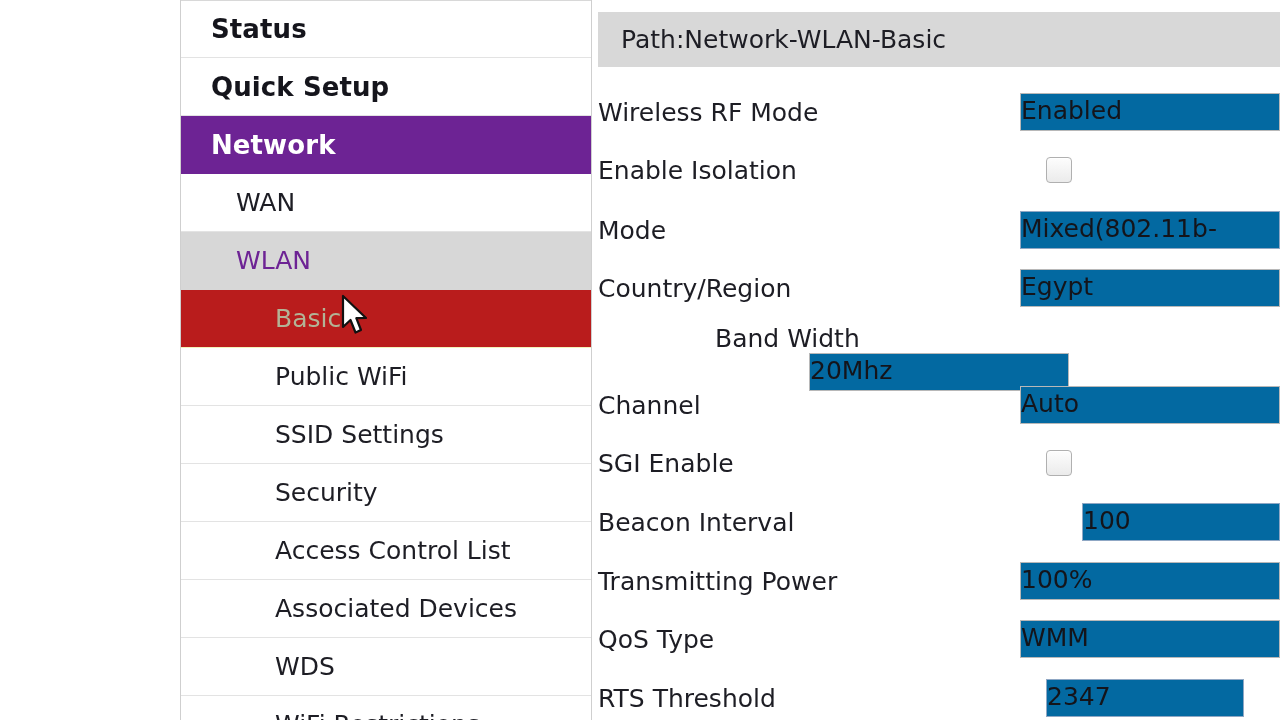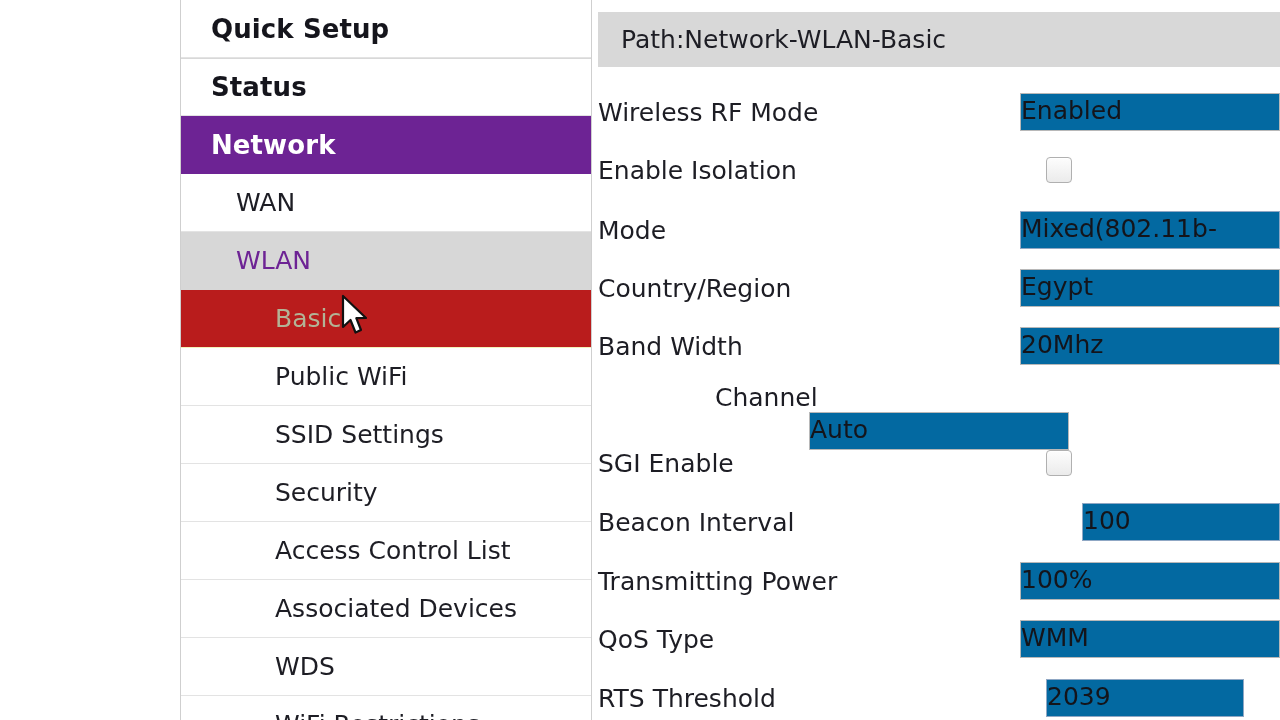--- a/index.html
+++ b/index.html
@@ -175,25 +175,25 @@
   }
 </style>
 </head>
 <body>
 
 <div id="screen">
 
   <div class="gutter"></div>
 
   <nav id="sidebar">
+      <div class="nav-item level1 top">
+        <span class="lbl">Status</span>
+      </div>
       <div class="nav-item level1">
         <span class="lbl">Quick Setup</span>
-      </div>
-      <div class="nav-item level1 top">
-        <span class="lbl">Status</span>
       </div>
       <div class="nav-item level1 active">
         <span class="lbl">Network</span>
       </div>
       <div class="nav-item level2">
         <span class="lbl">WAN</span>
       </div>
       <div class="nav-item level2 open">
         <span class="lbl">WLAN</span>
       </div>
@@ -247,27 +247,27 @@
           <div class="fctl">
             <div class="finput xwide">Mixed(802.11b-</div>
           </div>
         </div>
         <div class="frow" style="top: 199px;">
           <div class="flabel">Country/Region</div>
           <div class="fctl">
             <div class="finput wide">Egypt</div>
           </div>
         </div>
-        <div class="frow" style="top: 257px;">
+        <div class="frow" style="top: 257px; flex-direction: column;">
           <div class="flabel">Band Width</div>
           <div class="fctl">
             <div class="finput wide">20Mhz</div>
           </div>
         </div>
-        <div class="frow" style="top: 316px; flex-direction: column;">
+        <div class="frow" style="top: 316px;">
           <div class="flabel">Channel</div>
           <div class="fctl">
             <div class="finput wide">Auto</div>
           </div>
         </div>
         <div class="frow" style="top: 374px;">
           <div class="flabel">SGI Enable</div>
           <div class="fctl">
             <span class="checkbox"></span>
           </div>
@@ -287,21 +287,21 @@
         </div>
         <div class="frow" style="top: 550px;">
           <div class="flabel">QoS Type</div>
           <div class="fctl">
             <div class="finput wide">WMM</div>
           </div>
         </div>
         <div class="frow" style="top: 609px;">
           <div class="flabel">RTS Threshold</div>
           <div class="fctl">
-            <div class="finput rts">2039</div>
+            <div class="finput rts">2347</div>
           </div>
         </div>
       </div>
   </section>
 
   <div id="cursor" style="left: 341px; top: 294px;">
     <svg width="30" height="44" viewBox="0 0 30 44">
       <path d="M2,2 L2,33 L9.5,26 L14.5,38.5 L20,36 L15.3,24.2 L25,24 Z" fill="#ffffff" stroke="#111111" stroke-width="2.2" stroke-linejoin="round"></path>
     </svg>
   </div>

